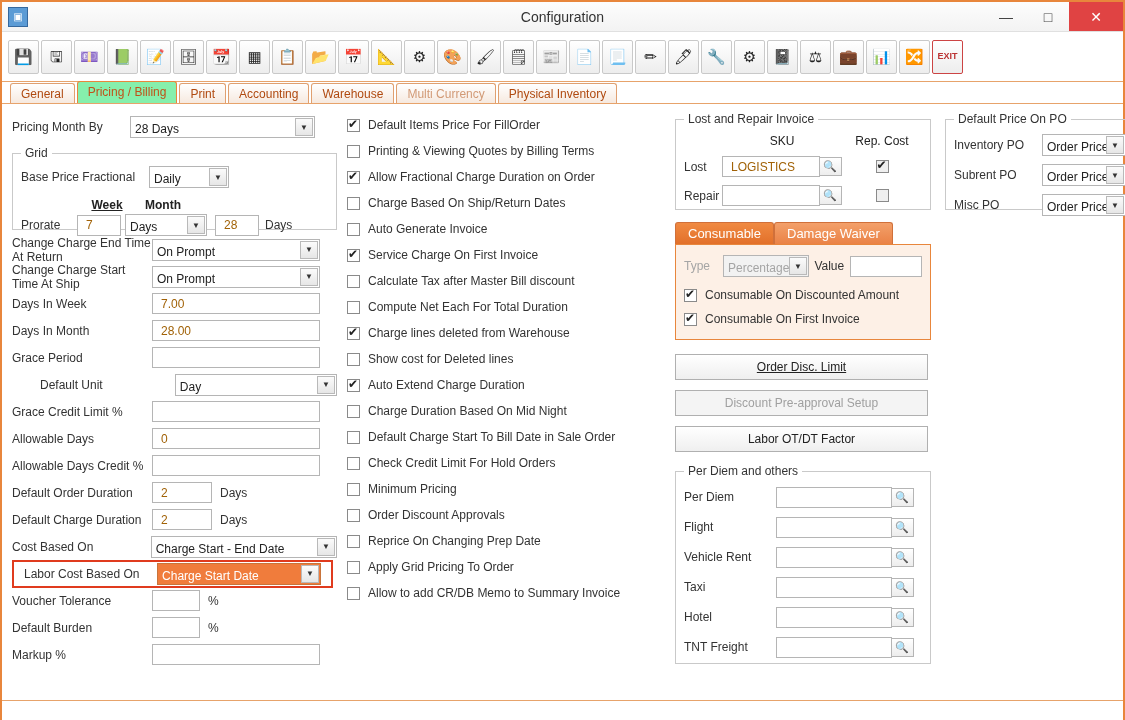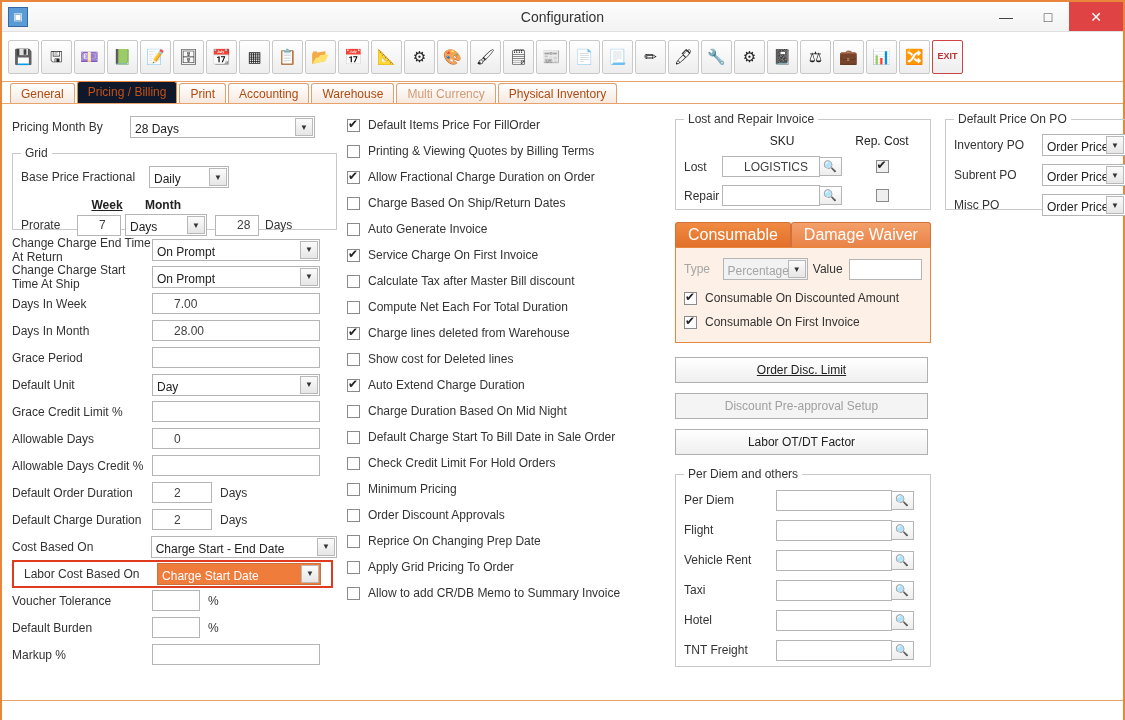--- a/index.html
+++ b/index.html
@@ -78,43 +78,43 @@
     border:1px solid #e0a070;
     border-bottom:none;
     border-radius:3px 3px 0 0;
     margin-right:2px;
     background:linear-gradient(#ffffff,#f6e9df);
     color:#b04a10;
     font-size:12px;
     line-height:17px;
   }
   .tab.active {
-    background:#0f172a;
+    background:#86efac;
     color:#c0521a;
     height:22px;
     font-weight:normal;
     border-color:#e8863c;
   }
   .tab.disabled { color:#d29a76; }
   
   .content { position:relative; width:100%; height:596px; background:#fff; padding:6px 8px; }
   .col { position:absolute; top:8px; }
   .col-left  { left:10px;  width:325px; }
   .col-mid   { left:345px; width:290px; }
   .col-right { left:673px; width:470px; }
 
   .row { display:flex; align-items:center; height:27px; }
   .lbl { font-size:12px; color:#333; }
   .inp {
     border:1px solid #b5b5b5;
     background:#fff;
     height:21px;
     font-size:12px;
-    padding:1px 21px;
-    color:#404040;
+    padding:1px 8px;
+    color:#a16207;
     display:flex;align-items:center;
   }
   .sel {
     border:1px solid #b5b5b5;
     background:#fff;
     height:22px;
     font-size:12px;
     padding:1px 4px;
     display:flex; align-items:flex-end;
     position:relative;
@@ -151,21 +151,21 @@
     border:1px solid #b5b5b5; border-left:none;
     background:linear-gradient(#ffffff,#ededed);
     display:flex;align-items:center;justify-content:center;
     color:#2a6bb5; font-size:11px;
   }
   .inp-with-btn { display:flex; align-items:center; }
 
   
   .ctabs { display:flex; }
   .ctab {
-    padding:3px 12px; font-size:16px; color:#fff;
+    padding:3px 12px; font-size:13px; color:#fff;
     border:1px solid #d0703a; border-bottom:none;
     border-radius:3px 3px 0 0;
     background:linear-gradient(#f08a42,#e2702a);
   }
   .ctab.alt { background:linear-gradient(#f3a06a,#ea8246); }
   .cpanel {
     border:1px solid #e8863c;
     background:#fdf0e6;
     padding:8px;
   }
@@ -365,21 +365,21 @@
           </div>
           <div class="row">
             <div class="lbl" style="width: 140px;">Days In Month</div>
             <div class="inp" style="width: 168px;">28.00</div>
           </div>
           <div class="row">
             <div class="lbl" style="width: 140px;">Grace Period</div>
             <div class="inp" style="width: 168px;"></div>
           </div>
           <div class="row">
-            <div class="lbl" style="width: 140px;">Default Unit</div>
+            <div class="lbl" style="width: 140px; margin-left: 28px;">Default Unit</div>
             <div class="sel" style="width: 168px;">
               <span>Day</span>
               <span class="arrow">▼</span>
             </div>
           </div>
           <div class="row">
             <div class="lbl" style="width: 140px;">Grace Credit Limit %</div>
             <div class="inp" style="width: 168px;"></div>
           </div>
           <div class="row">

